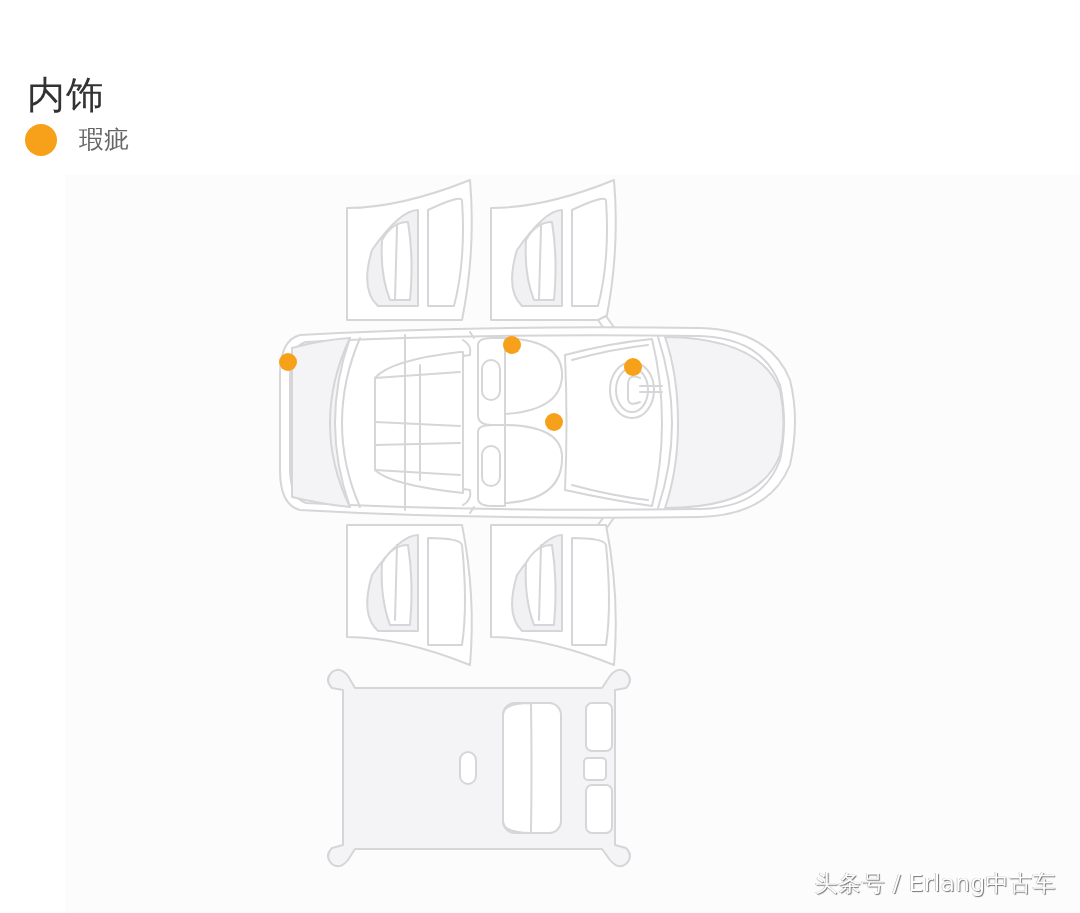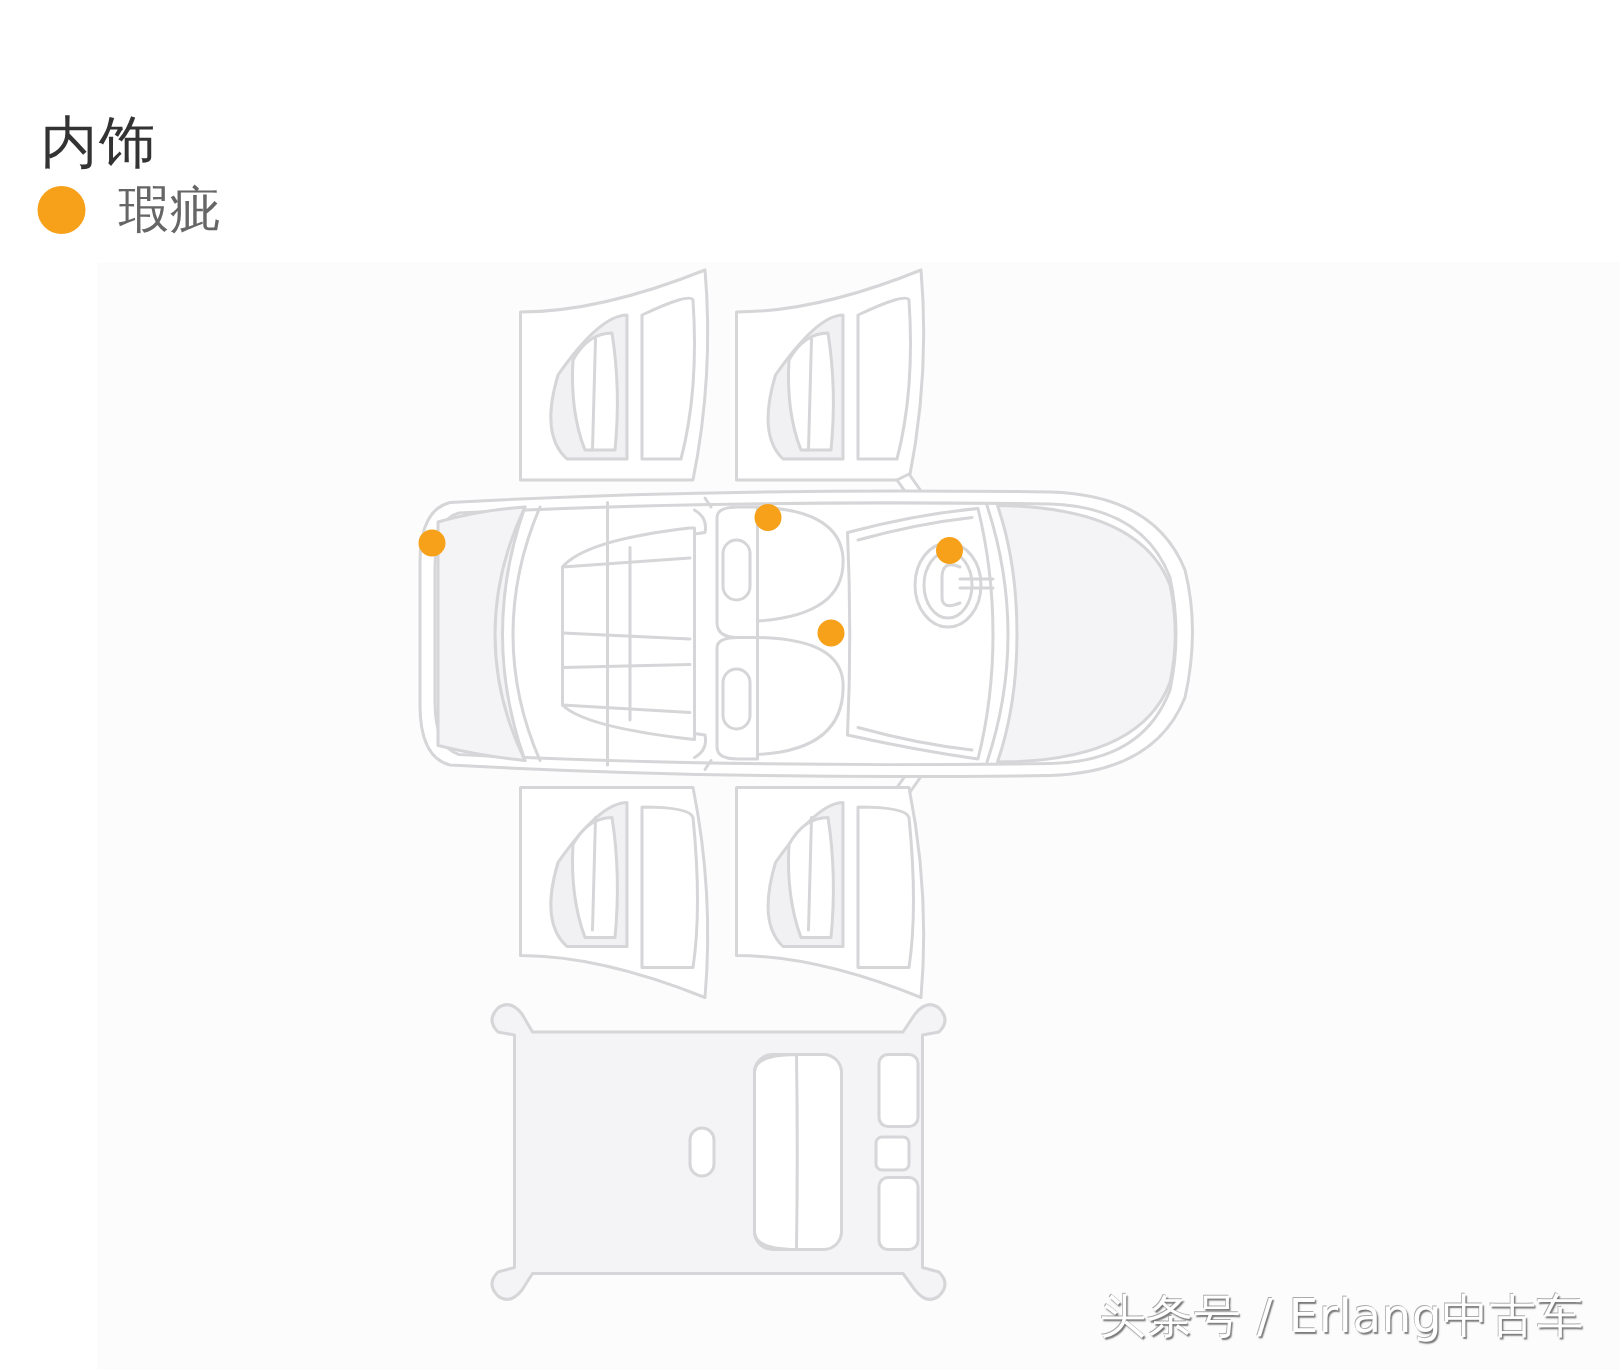--- a/index.html
+++ b/index.html
@@ -7,29 +7,29 @@
     width: 1080px; height: 913px; position: relative; overflow: hidden;
     background: #ffffff;
     font-family: "DejaVu Sans", "Liberation Sans", sans-serif;
   }
   .title {
     position: absolute; left: 27px; top: 24px;
     font-size: 38px; color: #333333; letter-spacing: 1px; line-height: 46px; margin-top: 48px;
   }
   .legend { position: absolute; left: 25px; top: 124px; display: flex; align-items: center; }
   .legend-dot { width: 32px; height: 32px; border-radius: 50%; }
-  .legend-label { margin-left: 22px; font-size: 34px; color: #666666; line-height: 32px; }
+  .legend-label { margin-left: 22px; font-size: 25px; color: #666666; line-height: 32px; }
   .panel {
     position: absolute; left: 65px; top: 175px; width: 1015px; height: 738px;
     background: #fcfcfc;
   }
   svg.diagram { position: absolute; left: 0; top: 0; }
   .watermark {
     position: absolute; right: 24px; bottom: 14px;
-    font-size: 31px; color: #ffffff; letter-spacing: 0.5px;
+    font-size: 23px; color: #ffffff; letter-spacing: 0.5px;
     text-shadow: 1px 1px 1px #777, -0.5px -0.5px 0 #aaa;
   }
 </style>
 </head>
 <body>
 
 <div class="title">内饰</div>
 
 <div class="legend">
   <span class="legend-dot" style="background:#F7A11A"></span>

